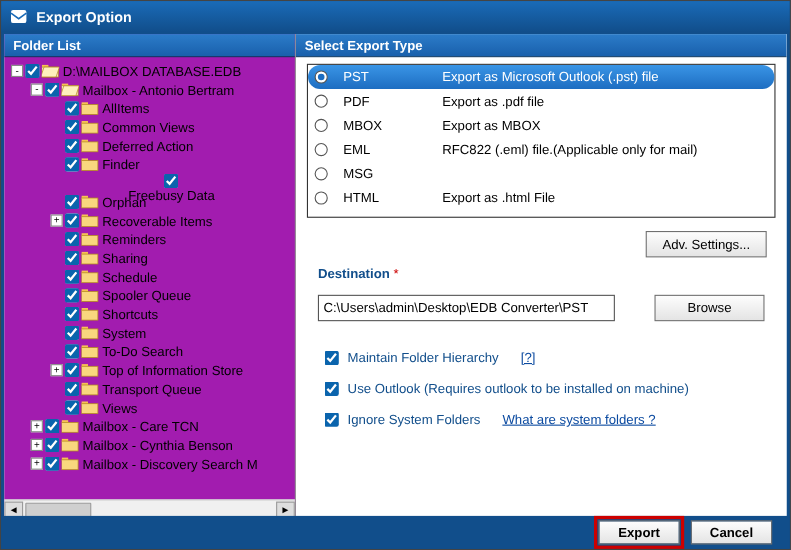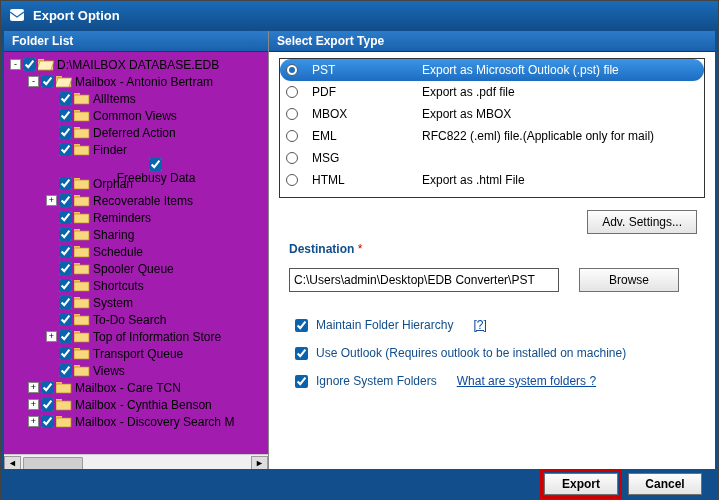--- a/index.html
+++ b/index.html
@@ -31,29 +31,29 @@
 .hscroll .thumb { width:60px; height:13px; background:#cfcfcf; border:1px solid #9a9a9a; margin-left:2px; border-radius:1px;}
 .hscroll .arrow { width:17px; height:15px; background:#dedede; border:1px solid #9a9a9a; font-size:9px; display:flex;align-items:center;justify-content:center;}
 
 
 .export-list { border: 1.5px solid #333; margin: 6px 10px 0 10px; height: 140px; background:#fff; font-size:12px;}
 .export-row { display:flex; align-items:center; height:22px; padding: 0 6px; border-radius: 11px; }
 .export-row.selected { background: linear-gradient(#3a95e6,#1d6dc1); color:#fff; }
 .export-row .radio { width:12px; height:12px; border:1px solid #555; border-radius:50%; margin-right:14px; background:#fff; display:inline-flex; align-items:center; justify-content:center;}
 .export-row.selected .radio::after { content:""; width:6px; height:6px; background:#1d6dc1; border-radius:50%; }
 .export-row .fmt { width: 90px; font-weight: normal; }
-.export-row .desc { flex:1;margin-left:20px; }
+.export-row .desc { flex:1; }
 
 
 .adv-row { display:flex; justify-content:flex-end; padding: 12px 18px 0 0;}
 .btn { background: linear-gradient(#fdfdfd,#e4e4e4); border:1px solid #707070; padding: 4px 14px; font-size:12px; cursor:pointer; min-width:80px; text-align:center;}
 .dest-section { padding: 8px 18px 0 20px; font-size:12px;}
 .dest-label { color:#114e8b; font-weight:bold; }
 .req { color:#c00; }
-.dest-row { display:flex; gap:20px; margin-top:12px; align-items:center;}
+.dest-row { display:flex; gap:36px; margin-top:12px; align-items:center;}
 .dest-input { flex:0 0 270px; height:24px; border:1px solid #555; padding:2px 4px; font-size:12px; }
 .browse-btn { flex:0 0 100px; }
 
 
 .opts { padding: 26px 18px 0 26px; font-size:12px; color:#114e8b; }
 .opt-row { display:flex; align-items:center; margin-bottom:14px; }
 .opt-row input { margin-right:8px; accent-color:#0a64ad;}
 .help-link { color:#0b4aa0; text-decoration:underline; margin-left:20px; cursor:pointer;}
 
 

